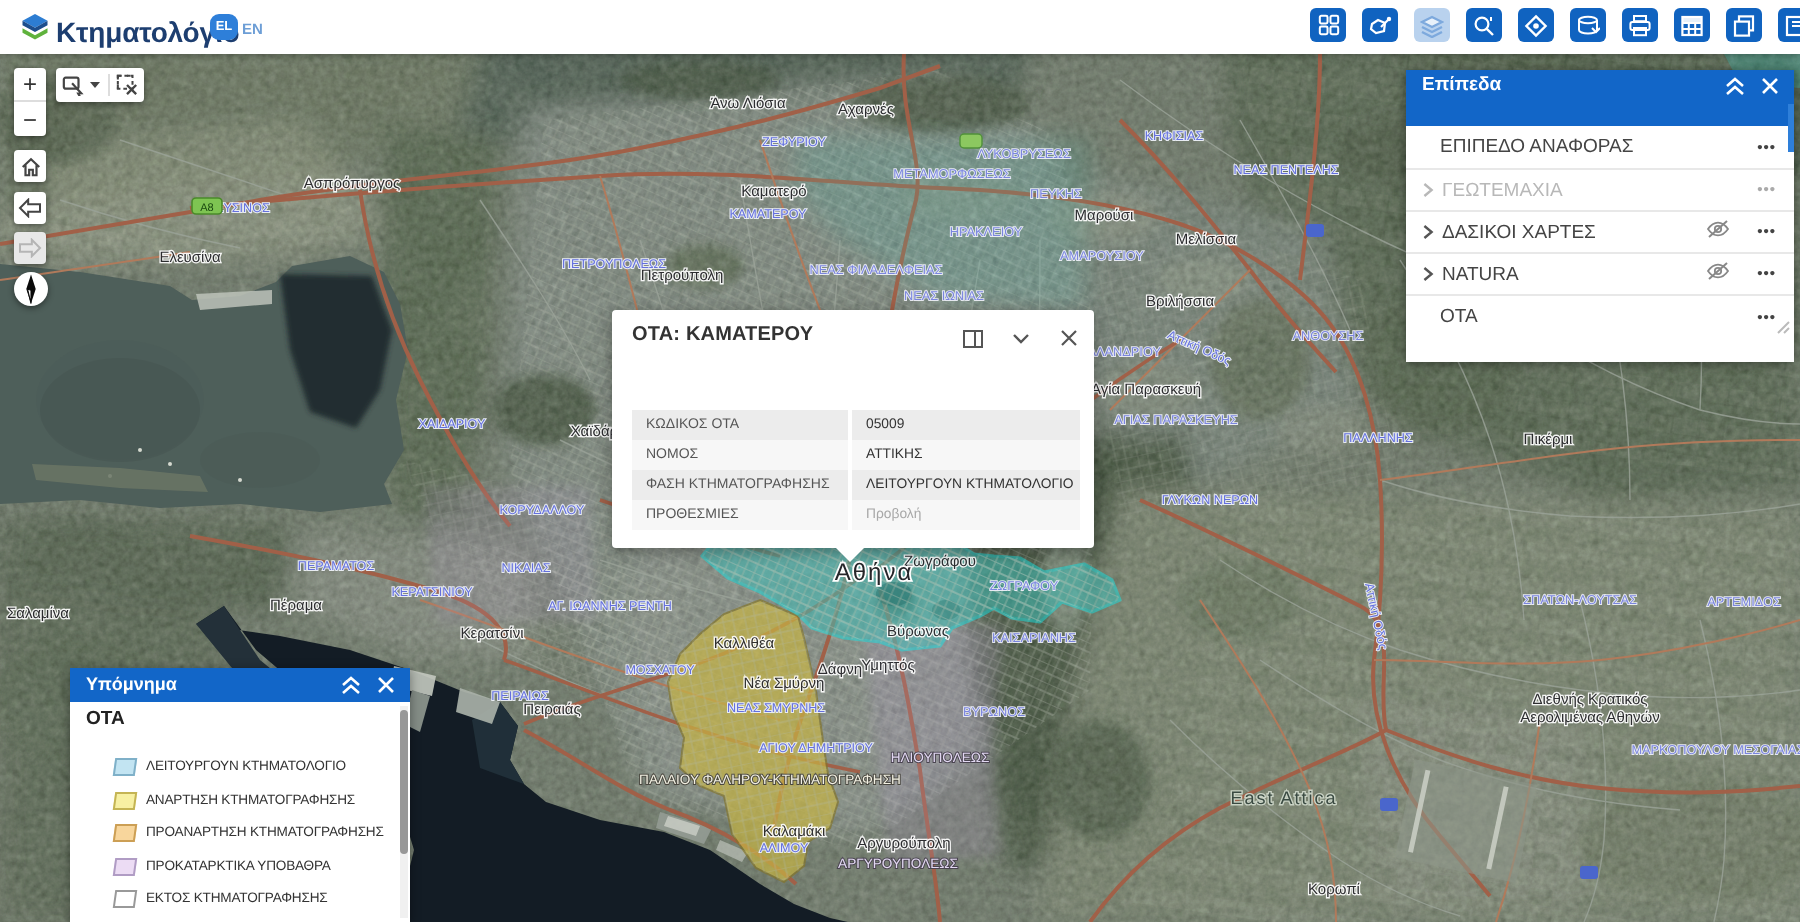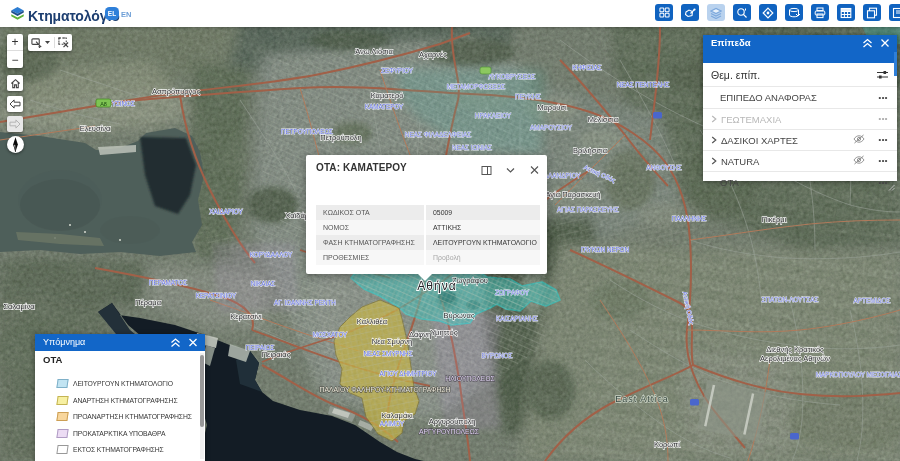--- a/index.html
+++ b/index.html
@@ -25,21 +25,21 @@
 #fwdbtn{left:7px;top:116px;width:16px;height:16px;display:flex;align-items:center;justify-content:center;background:#e8e8e8}
 #compass{left:7px;top:136px;width:17px;height:17px;border-radius:50%;display:flex;align-items:center;justify-content:center}
 
 #layers{position:absolute;left:703px;top:35px;width:194px;height:146px;background:#fff;box-shadow:0 1px 5px rgba(0,0,0,.4);z-index:25;font-size:9.5px}
 #layers .hd{height:28px;background:#1266c8;color:#fff;font-weight:bold;font-size:9.5px;line-height:16px;padding-left:8px;position:relative}
 #layers .hd .ic{position:absolute;top:0;height:16px;line-height:16px;color:#fff}
 #layers .row{position:relative;border-bottom:1px solid #e8e8e8;display:flex;align-items:center;color:#444}
 #layers .dots{position:absolute;right:9px;top:50%;transform:translateY(-58%);color:#444;font-weight:bold;font-size:7.5px;letter-spacing:.5px}
 
 #legend{position:absolute;left:35px;top:334px;width:170px;height:127px;background:#fff;box-shadow:0 1px 5px rgba(0,0,0,.4);z-index:25}
-#legend .hd{height:17px;background:#1266c8;color:#fff;font-weight:normal;font-size:9px;line-height:17px;padding-left:8px;position:relative}
+#legend .hd{height:17px;background:#1266c8;color:#fff;font-weight:bold;font-size:9px;line-height:17px;padding-left:8px;position:relative}
 #legend .bd{position:relative;height:110px}
 #legend .ota{position:absolute;left:8px;top:3px;font-size:9.5px;font-weight:bold;color:#222}
 .litem{position:absolute;left:22px;height:14px;display:flex;align-items:center;font-size:6.8px;color:#333;letter-spacing:-.1px}
 .sw{width:11px;height:9px;margin-right:5px;border:1px solid #999;transform:skewX(-8deg)}
 #legend .sbar{position:absolute;right:1px;top:2px;width:4px;height:106px;background:#f0f0f0}
 #legend .sthumb{position:absolute;right:1px;top:4px;width:4px;height:72px;background:#989898;border-radius:2px}
 
 #popup{position:absolute;left:306px;top:155px;width:241px;height:119px;background:#fff;border-radius:2px;box-shadow:0 2px 8px rgba(0,0,0,.35);z-index:26}
 #popup .tri{position:absolute;left:112px;top:119px;width:0;height:0;border-left:7px solid transparent;border-right:7px solid transparent;border-top:7px solid #fff}
 #ptitle{position:absolute;left:10px;top:7px;font-size:10px;font-weight:bold;color:#333;letter-spacing:.1px}
@@ -486,27 +486,20 @@
   </div>
 <div id="layers">
   <div class="hd">Επίπεδα
     <span class="ic" style="right:24px"><svg width="11" height="16" viewBox="0 0 11 16">
           <path d="M1.5 8 L5.5 4.5 L9.5 8 M1.5 12 L5.5 8.5 L9.5 12" fill="none" stroke="#fff" stroke-width="1.3"></path>
         </svg></span>
     <span class="ic" style="right:7px"><svg width="10" height="16" viewBox="0 0 10 16">
           <path d="M1.5 4.5 L8.5 11.5 M8.5 4.5 L1.5 11.5" stroke="#fff" stroke-width="1.3"></path>
         </svg></span>
   </div>
-  <div class="row" style="height:24px;font-size:10.5px;color:#333;padding-left:8px">Θεμ. επίπ.
-    <svg style="position:absolute;right:9px;top:7px" width="11" height="10" viewBox="0 0 11 10">
-        <path d="M0 2.5 H11 M0 7 H11" stroke="#333" stroke-width="1.2"></path>
-        <rect x="6.5" y="1" width="2.6" height="3" fill="#333"></rect>
-        <rect x="2" y="5.5" width="2.6" height="3" fill="#333"></rect>
-      </svg>
-  </div>
   <div class="row" style="height:22px;padding-left:17px">ΕΠΙΠΕΔΟ ΑΝΑΦΟΡΑΣ<span class="dots">•••</span></div>
   <div class="row" style="height:21px;padding-left:8px;color:#b8b8b8"><svg width="6" height="8" viewBox="0 0 6 8" style="margin-right:4px">
         <path d="M1.2 1 L4.8 4 L1.2 7" fill="none" stroke="#b8b8b8" stroke-width="1.2"></path>
       </svg>ΓΕΩΤΕΜΑΧΙΑ<span class="dots" style="color:#aaa">•••</span></div>
   <div class="row" style="height:21px;padding-left:8px"><svg width="6" height="8" viewBox="0 0 6 8" style="margin-right:4px">
         <path d="M1.2 1 L4.8 4 L1.2 7" fill="none" stroke="#555" stroke-width="1.2"></path>
       </svg>ΔΑΣΙΚΟΙ ΧΑΡΤΕΣ<span style="position:absolute;right:32px;top:50%;transform:translateY(-50%)"><svg width="12" height="10" viewBox="0 0 12 10">
           <path d="M1 5 C2.5 2.8 4 1.8 6 1.8 C8 1.8 9.5 2.8 11 5 C9.5 7.2 8 8.2 6 8.2 C4 8.2 2.5 7.2 1 5 Z" fill="none" stroke="#888" stroke-width=".9"></path>
           <circle cx="6" cy="5" r="1.6" fill="none" stroke="#888" stroke-width=".9"></circle>
           <line x1="1.5" y1="9" x2="10.5" y2="1" stroke="#888" stroke-width="1"></line>

